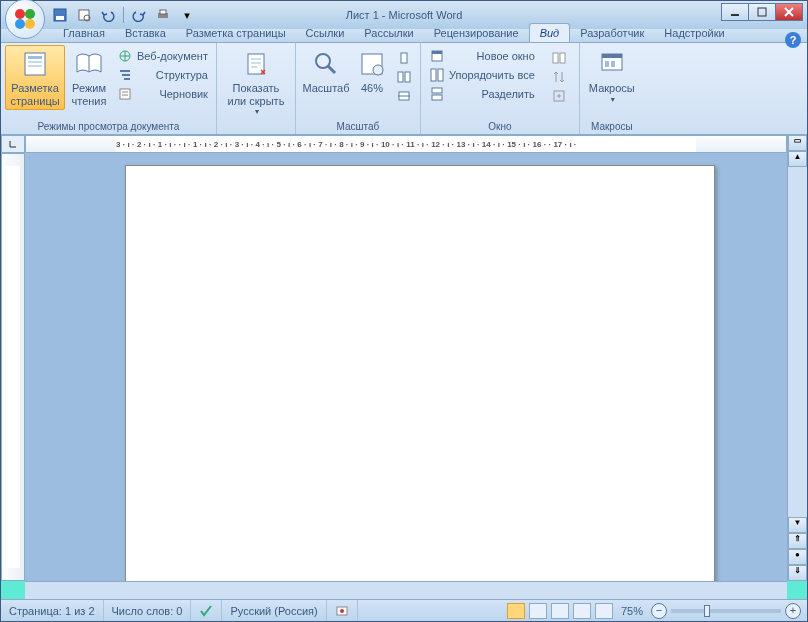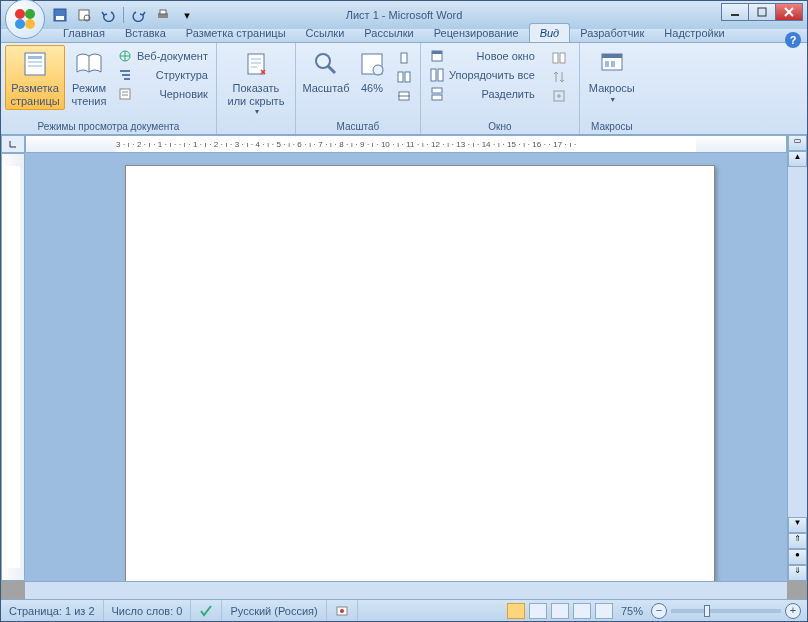--- a/index.html
+++ b/index.html
@@ -31,21 +31,21 @@
 .group-label { text-align:center; color:#3b5a82; font-size:10px; padding:1px 0 2px 0; }
 .big-btn { width:60px; display:flex; flex-direction:column; align-items:center; padding:2px; cursor:pointer; text-align:center; line-height:1.15; color:#3b5a82; border:1px solid transparent; }
 .big-btn.active { background:linear-gradient(#ffe9a8,#ffc14f); border:1px solid #e0a030; border-radius:2px; }
 .big-btn .ic { width:32px; height:32px; margin-bottom:2px; display:flex; align-items:center; justify-content:center; }
 .small-list { display:flex; flex-direction:column; gap:1px; padding-top:2px; }
 .small-btn { display:flex; align-items:center; gap:4px; padding:1px 4px; cursor:pointer; color:#3b5a82;justify-content:space-between; }
 .small-btn .ic { width:16px; height:16px; display:flex; align-items:center; justify-content:center; }
 .dd-arrow::after { content:"▾"; font-size:8px; margin-left:2px; }
 
 
-.workspace { flex:1; background:#a3a3a3; position:relative; display:flex; }
+.workspace { flex:1; background:#5eead4; position:relative; display:flex;font-weight:bold; }
 .ruler-corner { width:24px; height:18px; background:#e4eefb; border:1px solid #8aacc8; display:flex; align-items:center; justify-content:center; }
 .hruler { position:absolute; left:24px; top:0; right:20px; height:18px; background:linear-gradient(#fdfdfd,#e8f0f8); border:1px solid #8aacc8; overflow:hidden; }
 .hruler-inner { position:absolute; left:90px; right:90px; top:0; bottom:0; background:#fff; font-size:8px; color:#555; display:flex; align-items:center; }
 .vruler { position:absolute; left:0; top:18px; bottom:18px; width:24px; background:linear-gradient(90deg,#fdfdfd,#e8f0f8); border:1px solid #8aacc8; }
 .vruler-inner { position:absolute; top:12px; left:4px; right:4px; bottom:12px; background:#fff; }
 .doc-viewport { position:absolute; left:24px; top:18px; right:20px; bottom:18px; overflow:hidden; background:#9dbde0; }
 .page { position:absolute; left:100px; top:12px; width:590px; height:800px; background:#fff; border:1px solid #888; box-shadow:2px 2px 4px rgba(0,0,0,.25); }
 .vscroll { position:absolute; right:0; top:0; bottom:18px; width:20px; background:#cfe0f4; border-left:1px solid #8aacc8; display:flex; flex-direction:column; align-items:center; }
 .vscroll .sbtn { height:16px; width:100%; background:linear-gradient(#e8f1fb,#c4daf0); border:1px solid #8aacc8; cursor:pointer; font-size:8px; text-align:center; }
 .vscroll .track { flex:1; }

